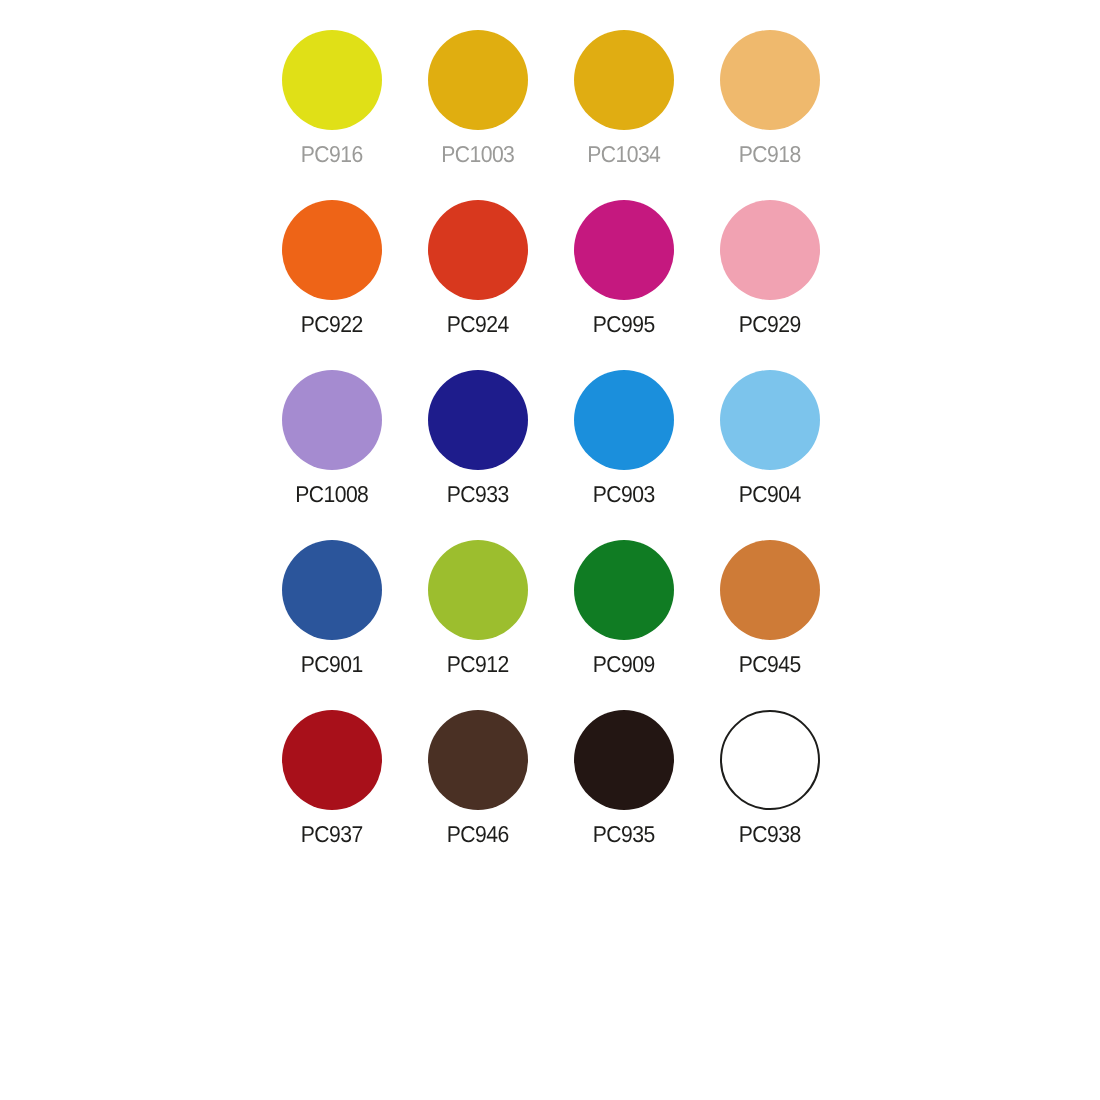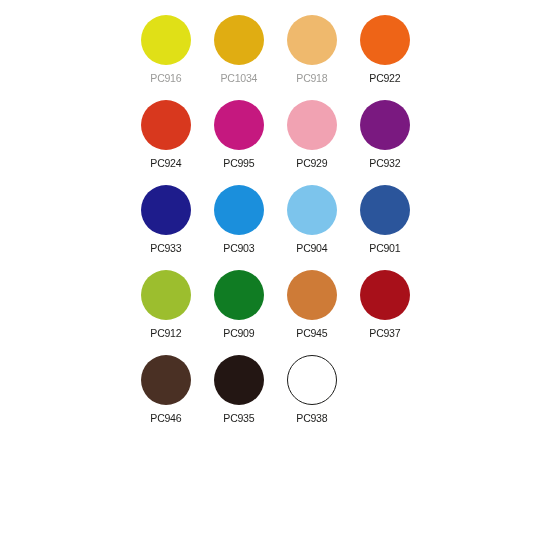--- a/index.html
+++ b/index.html
@@ -76,20 +76,26 @@
 <div id="swatch-chart">
   <div class="swatch-grid">
       <div class="swatch-cell">
         <div class="swatch-dot-wrap">
           <span class="swatch-dot" style="background: rgb(224, 224, 23);"></span>
         </div>
         <div class="swatch-label" style="color: rgb(155, 155, 153);">PC916</div>
       </div>
       <div class="swatch-cell">
         <div class="swatch-dot-wrap">
+          <span class="swatch-dot" style="background: rgb(224, 174, 16);"></span>
+        </div>
+        <div class="swatch-label" style="color: rgb(155, 155, 153);">PC1003</div>
+      </div>
+      <div class="swatch-cell">
+        <div class="swatch-dot-wrap">
           <span class="swatch-dot" style="background: rgb(224, 173, 18);"></span>
         </div>
         <div class="swatch-label" style="color: rgb(155, 155, 153);">PC1034</div>
       </div>
       <div class="swatch-cell">
         <div class="swatch-dot-wrap">
           <span class="swatch-dot" style="background: rgb(239, 185, 109);"></span>
         </div>
         <div class="swatch-label" style="color: rgb(155, 155, 153);">PC918</div>
       </div>
@@ -112,23 +118,23 @@
         <div class="swatch-label" style="color: rgb(29, 29, 27);">PC995</div>
       </div>
       <div class="swatch-cell">
         <div class="swatch-dot-wrap">
           <span class="swatch-dot" style="background: rgb(241, 162, 178);"></span>
         </div>
         <div class="swatch-label" style="color: rgb(29, 29, 27);">PC929</div>
       </div>
       <div class="swatch-cell">
         <div class="swatch-dot-wrap">
-          <span class="swatch-dot" style="background: rgb(122, 25, 128);"></span>
-        </div>
-        <div class="swatch-label" style="color: rgb(29, 29, 27);">PC932</div>
+          <span class="swatch-dot" style="background: rgb(165, 139, 208);"></span>
+        </div>
+        <div class="swatch-label" style="color: rgb(29, 29, 27);">PC1008</div>
       </div>
       <div class="swatch-cell">
         <div class="swatch-dot-wrap">
           <span class="swatch-dot" style="background: rgb(30, 28, 140);"></span>
         </div>
         <div class="swatch-label" style="color: rgb(29, 29, 27);">PC933</div>
       </div>
       <div class="swatch-cell">
         <div class="swatch-dot-wrap">
           <span class="swatch-dot" style="background: rgb(27, 143, 220);"></span>

